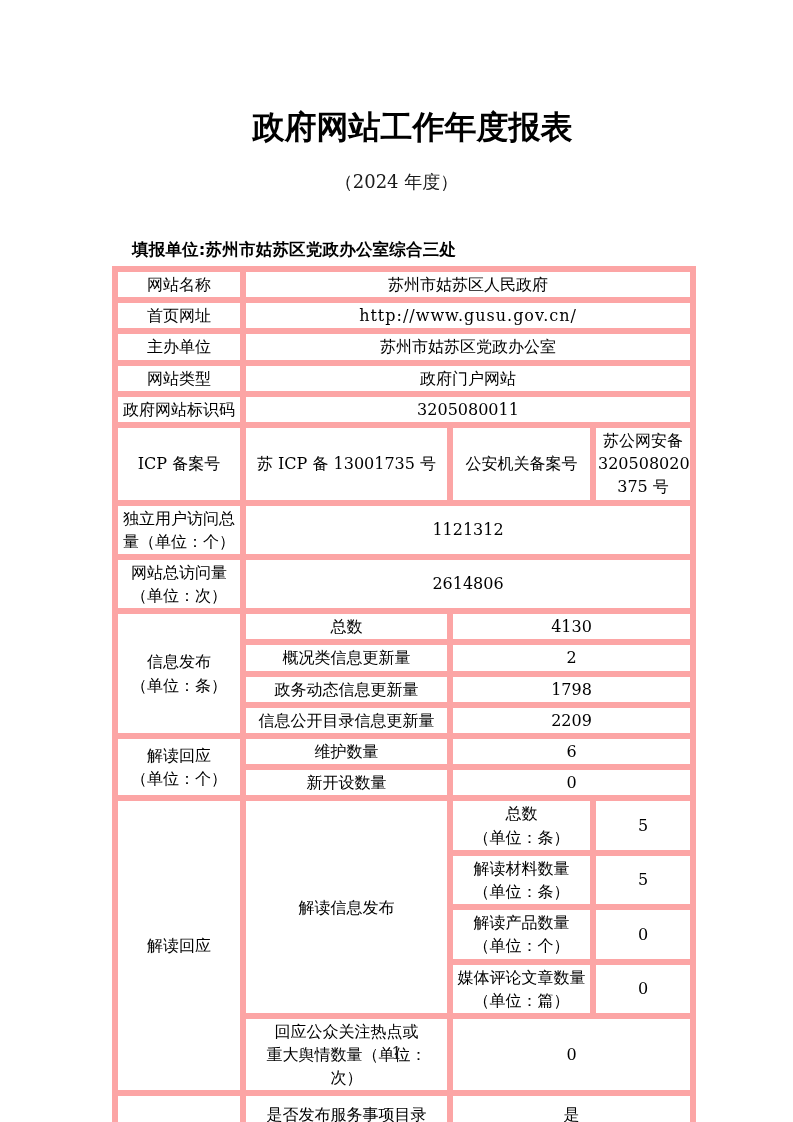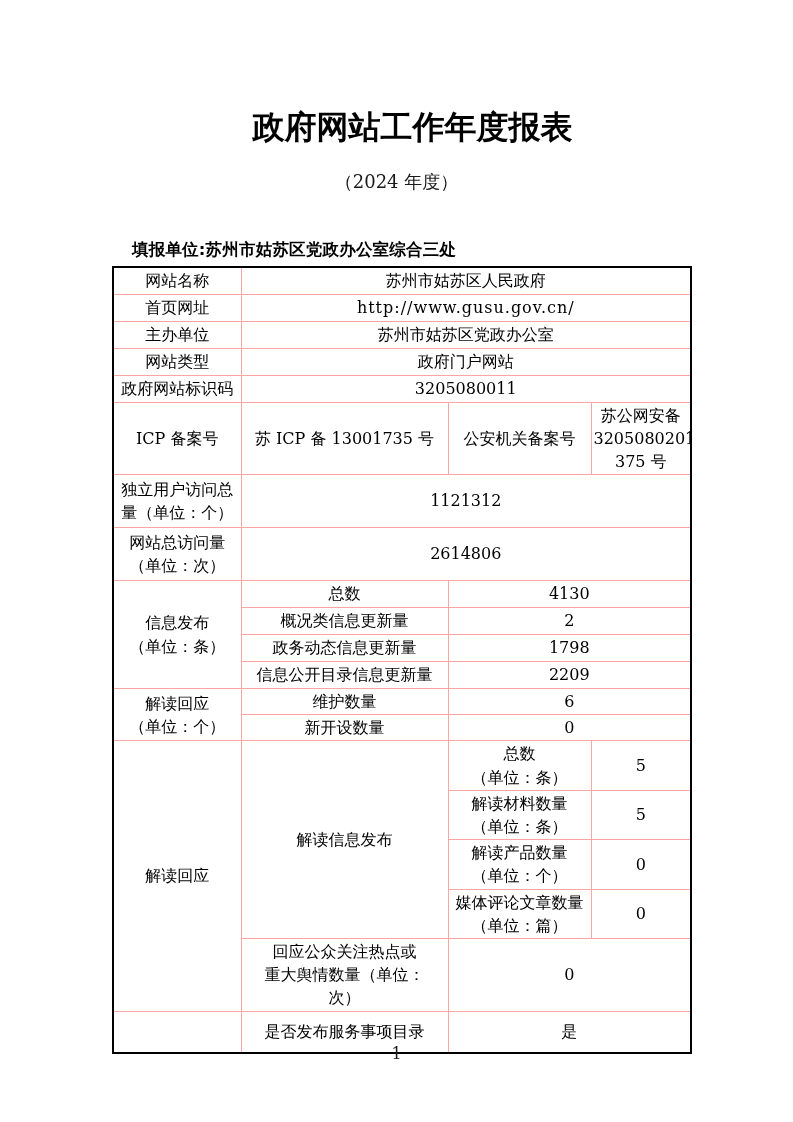--- a/index.html
+++ b/index.html
@@ -31,21 +31,21 @@
     margin-left: 20px;
   }
   table.report {
     position: absolute; top: 266px; left: 112px;
     width: 578px;
     border-collapse: collapse;
     table-layout: fixed;
     border: 2px solid #000;
   }
   table.report td {
-    border: 1px solid #fca5a5;
+    border: 6px solid #fca5a5;
     text-align: center;
     vertical-align: middle;
     font-size: 16px;
     line-height: 1.45;
     white-space: pre-line;
     padding: 1px 2px;
     overflow: hidden;
   }
   tr.h27 { height: 27px; }
   tr.h69 { height: 69px; }

